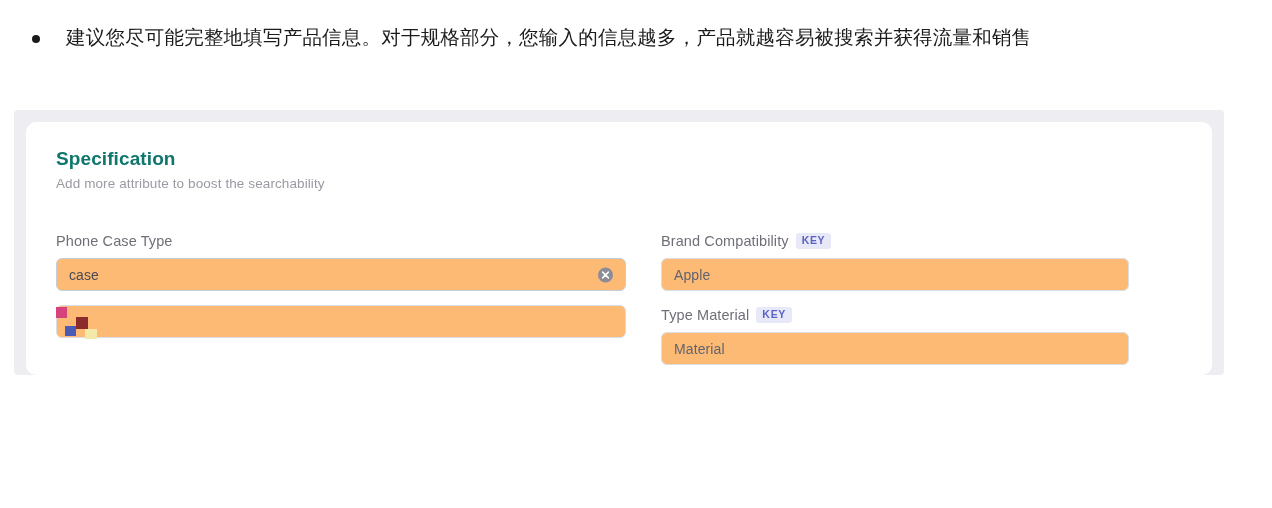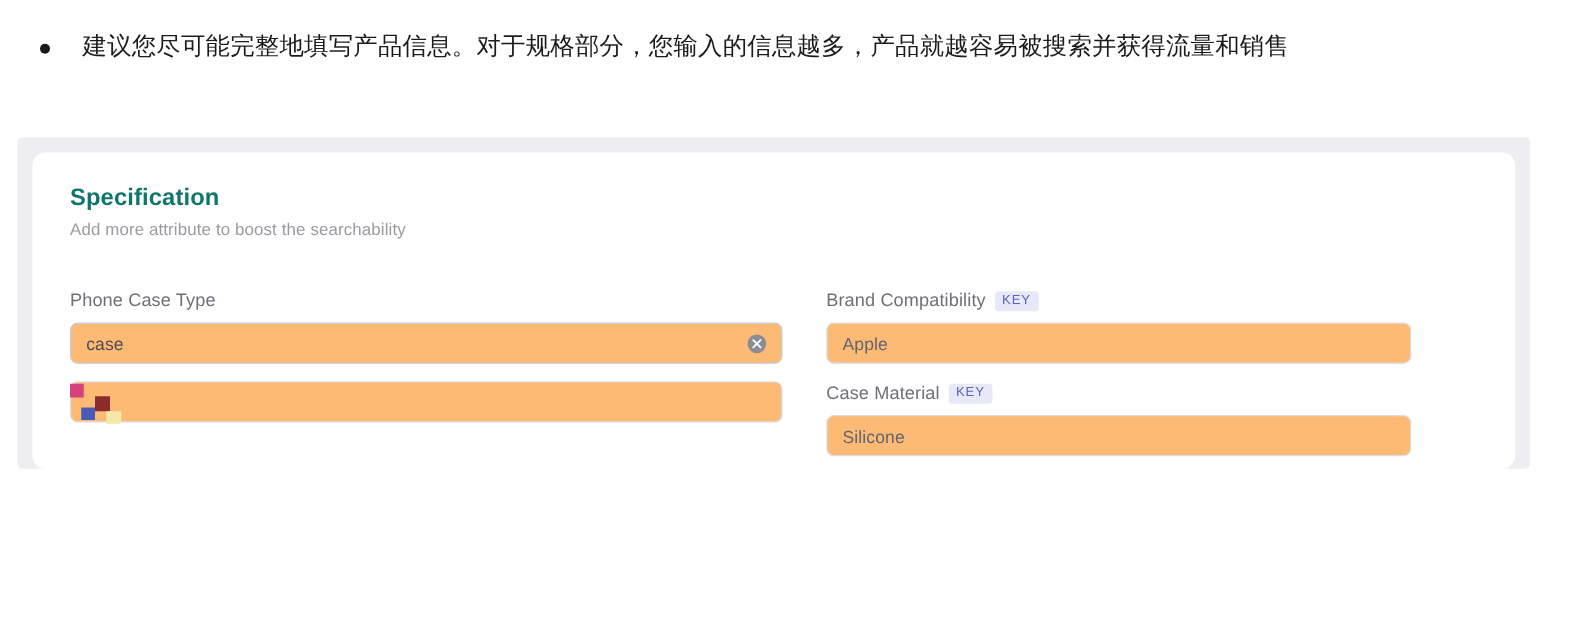--- a/index.html
+++ b/index.html
@@ -106,21 +106,21 @@
   .req-star {
     color: #b8b8c0;
     font-size: 13px;
     margin-right: -3px;
   }
   .key-badge {
     display: inline-block;
     background: #e8e9f8;
     color: #5b62c4;
     font-size: 10.5px;
-    font-weight: 400;
+    font-weight: 700;
     letter-spacing: 0.7px;
     padding: 2px 6px 2px 6px;
     border-radius: 3px;
     line-height: 1.1;
   }
 
   .input-box {
     position: relative;
     box-sizing: border-box;
     width: 100%;
@@ -236,24 +236,24 @@
           <div class="artifact">
             <span class="sq-a"></span>
             <span class="sq-b"></span>
             <span class="sq-c"></span>
             <span class="sq-d"></span>
           </div>
         </div>
 
         <div class="field field-right col-right">
           <div class="field-label">
-            <span>Case Material</span>
+            <span>Type Material</span>
             <span class="key-badge">KEY</span>
           </div>
           <div class="input-box">
-            <span class="input-value muted">Silicone</span>
+            <span class="input-value muted">Material</span>
           </div>
         </div>
 
       </div>
     </div>
   </div>
 </div>
 
 </body></html>

